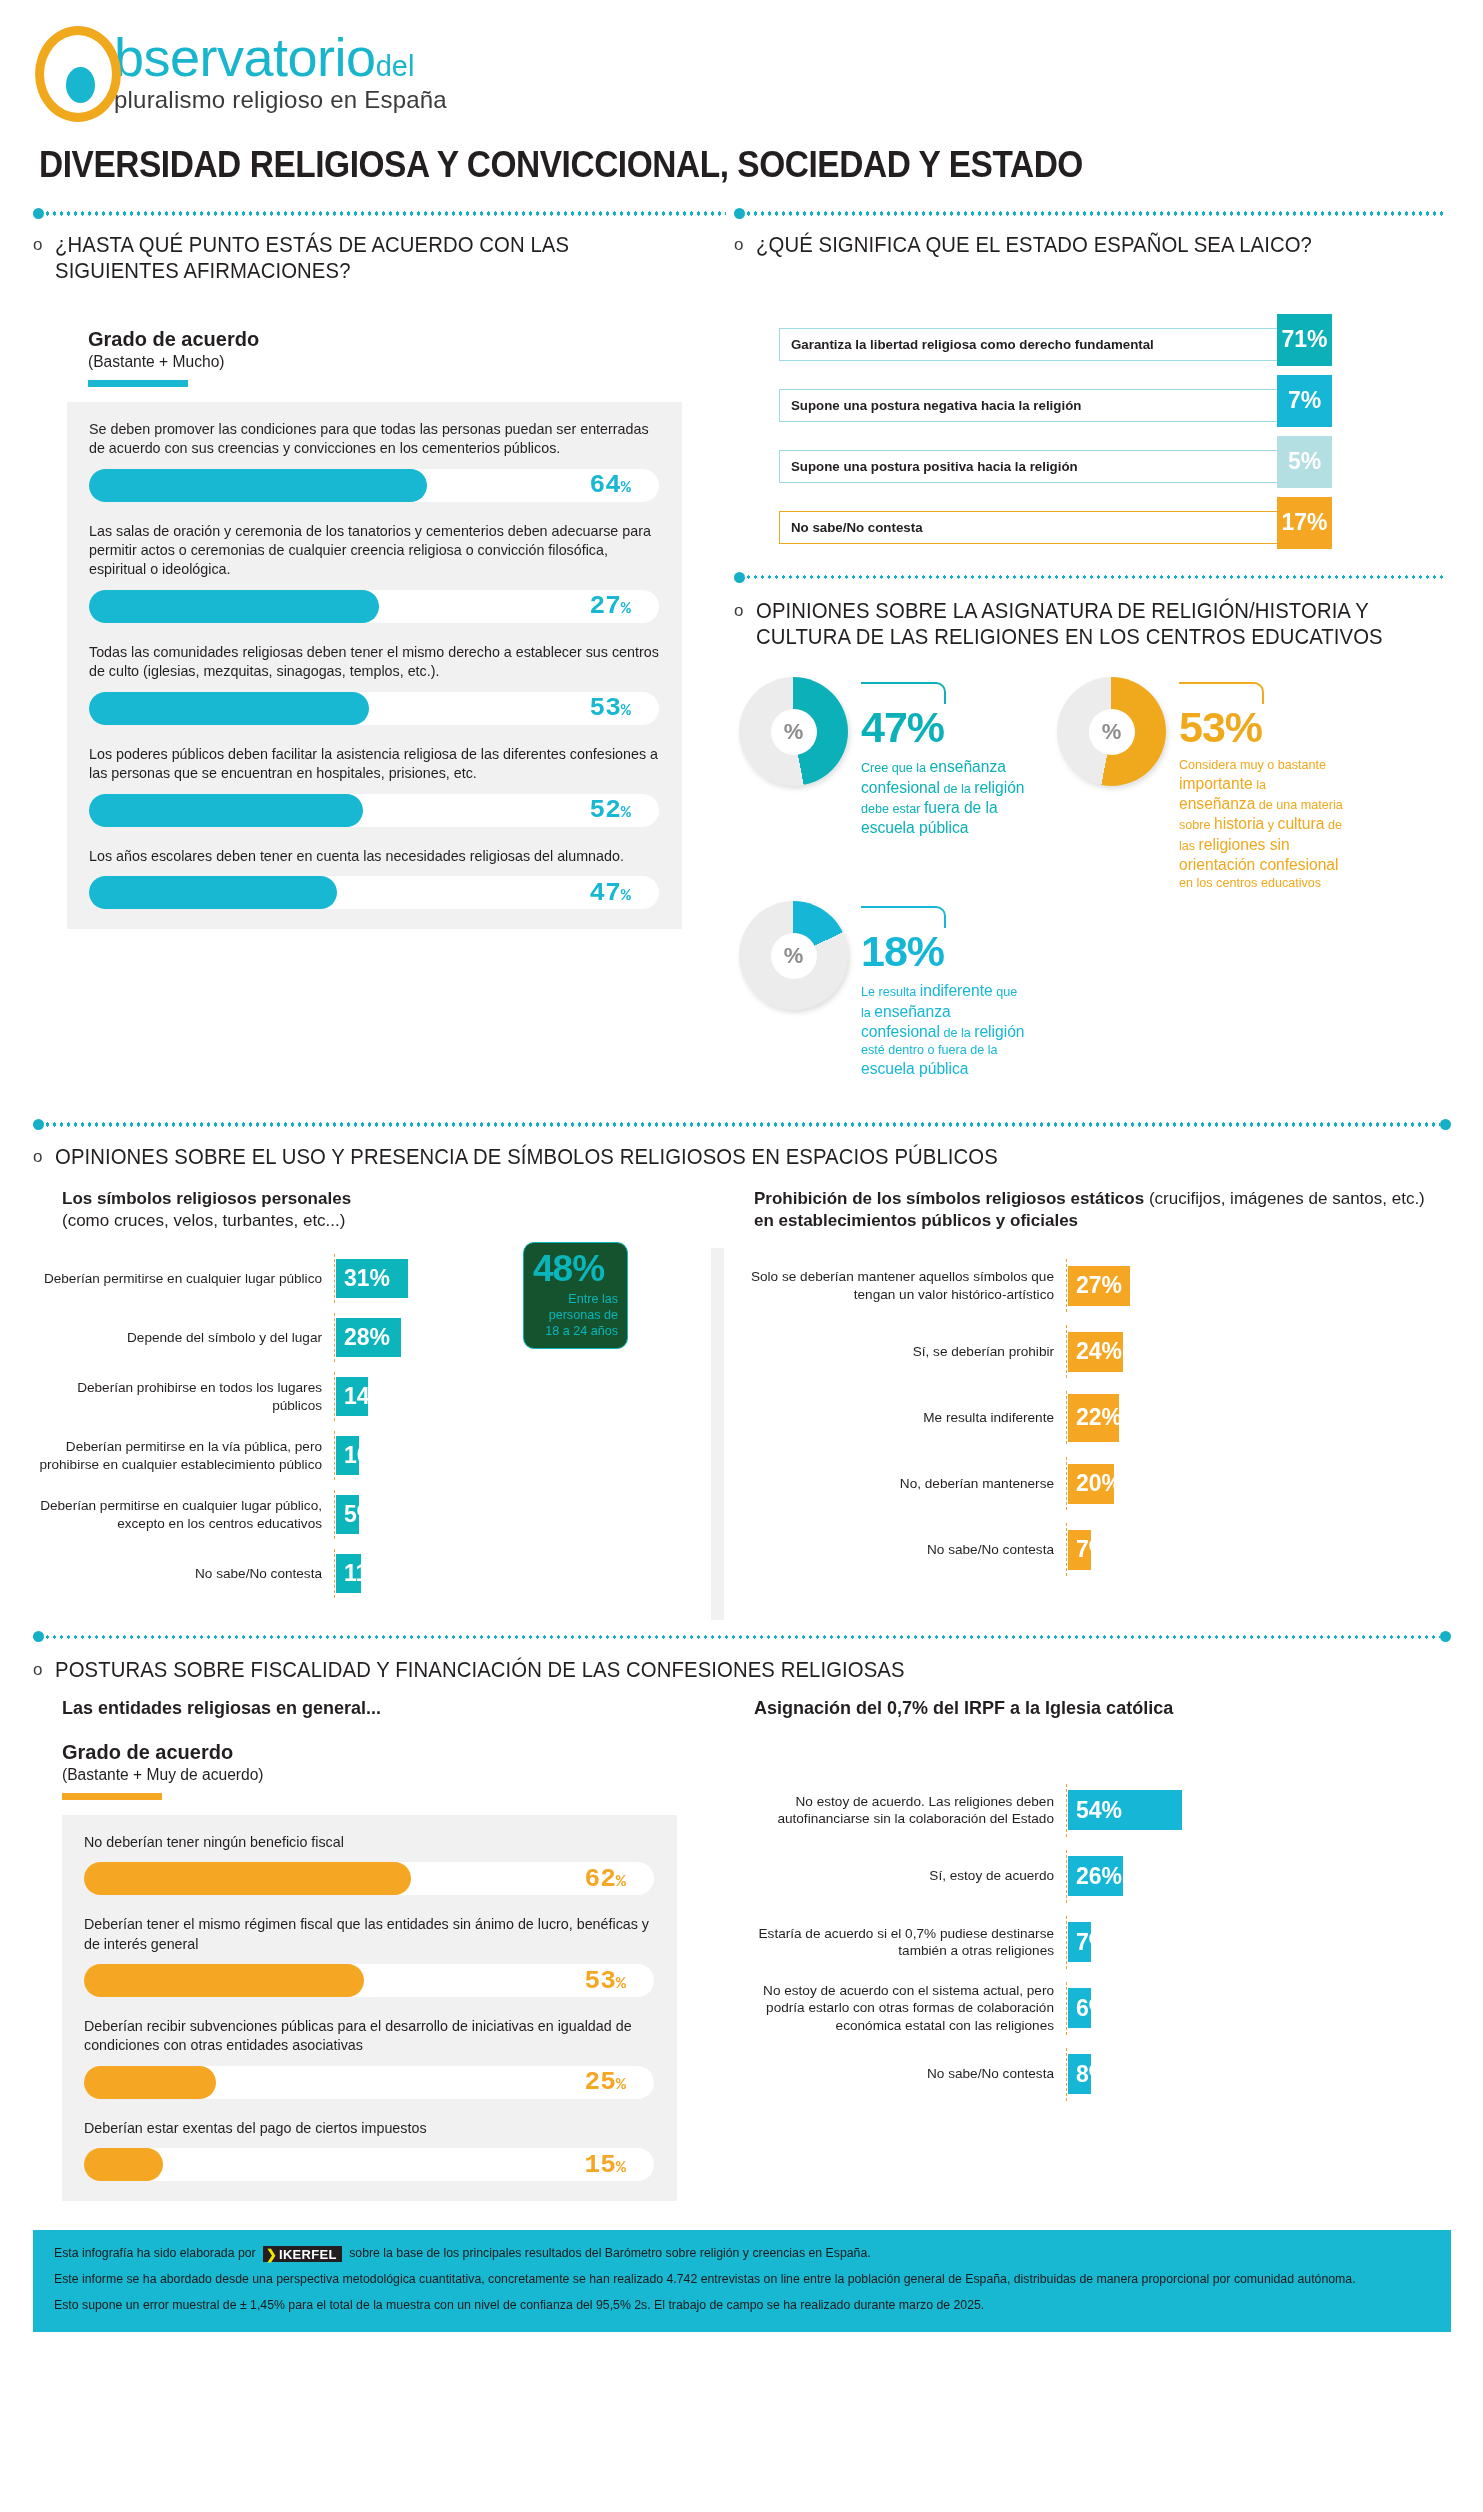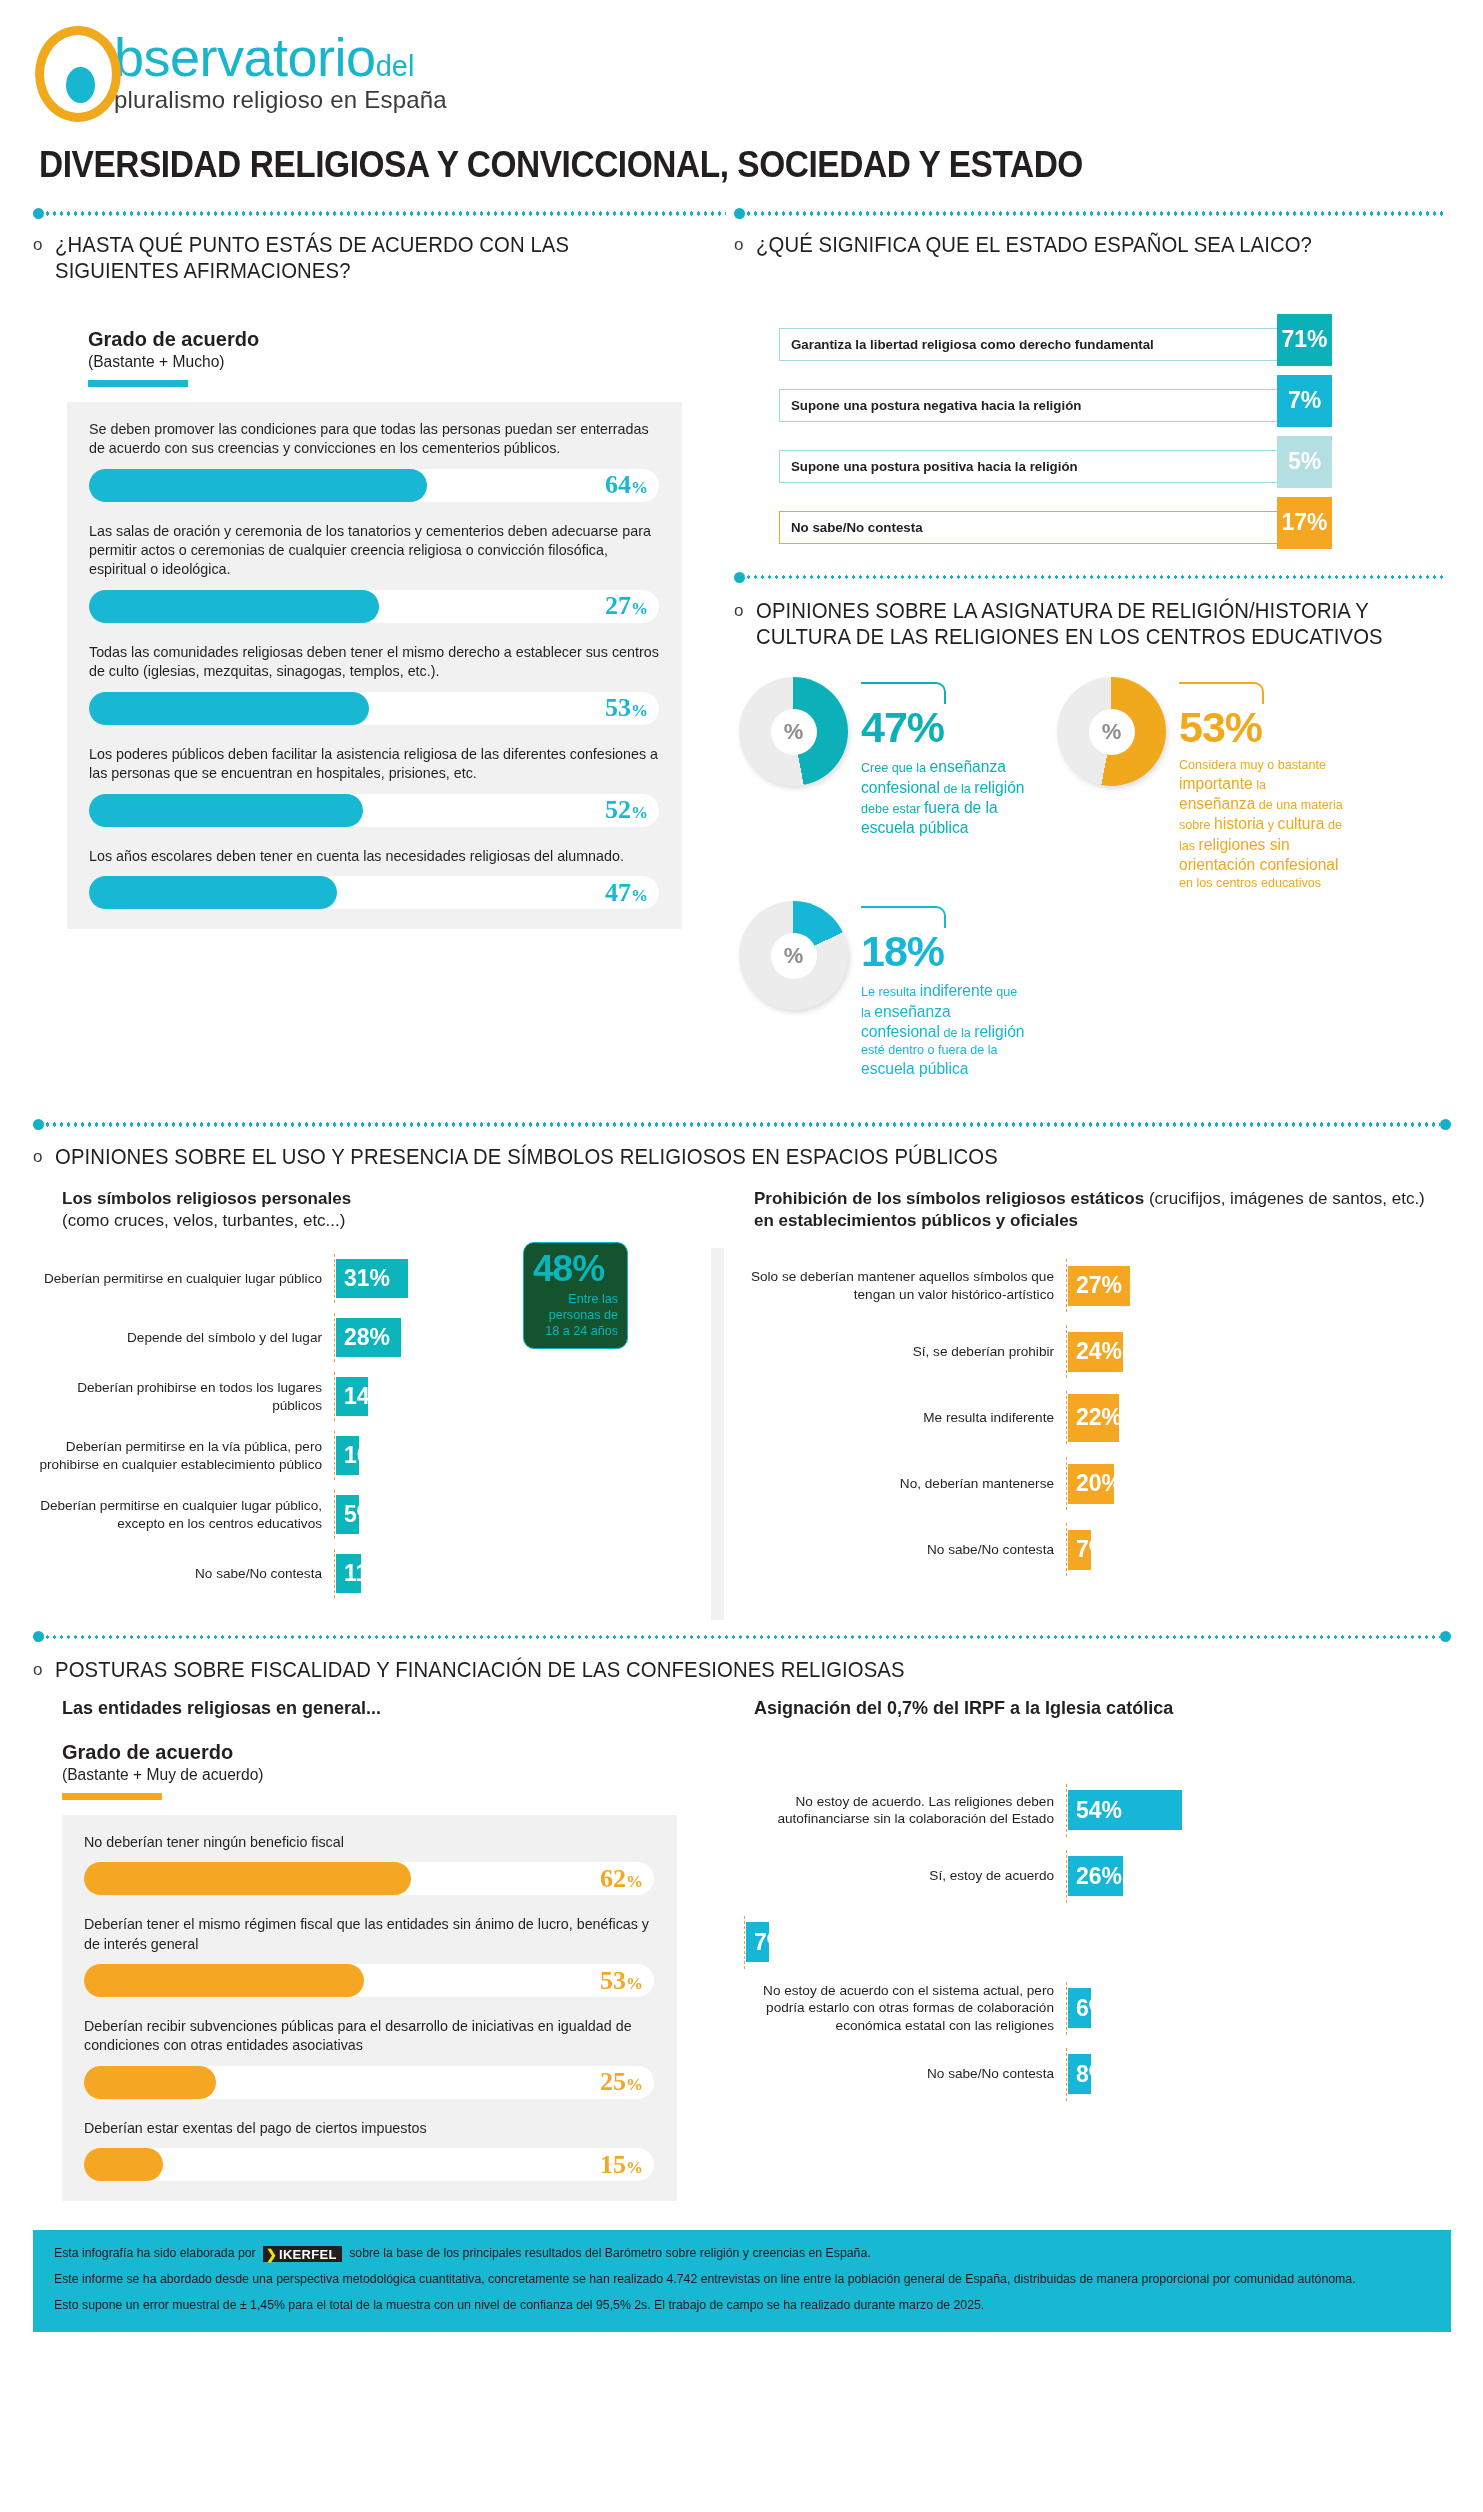--- a/index.html
+++ b/index.html
@@ -97,23 +97,23 @@
     font-family: "Liberation Sans Narrow", "Liberation Sans", sans-serif;
   }
   .pill-track {
     position: relative; height: 33px; background: #ffffff; border-radius: 16.6px;
     margin-bottom: 20px;
   }
   .pill-fill { position: absolute; left: 0; top: 0; height: 33px; border-radius: 16.6px; }
   .pill-fill.teal { background: #18b7d2; }
   .pill-fill.amber { background: #f5a623; }
   .pill-val {
-    position: absolute; right: 11px; top: 50%; transform: translateY(-50%);
+    position: absolute; right: 28px; top: 50%; transform: translateY(-50%);
     font-size: 26px; font-weight: 700; line-height: 1;
-    font-family: Liberation Serif, serif;
+    font-family: Liberation Mono, monospace;
   }
   .pill-val .pct { font-size: 17px; }
   .pill-val.teal { color: #18b7d2; }
   .pill-val.amber { color: #f5a623; }
   .pill-track:last-child { margin-bottom: 0; }
 
   
   .laico { margin: 29px 0 0 45px; }
   .laico-row { position: relative; height: 52px; margin-bottom: 9px; }
   .laico-box {
@@ -549,20 +549,21 @@
             </div>
           </div>
           <div class="chart-row" style="margin-bottom: 13px;">
             <div class="chart-lab" style="width: 322px; min-height: 40px;">Sí, estoy de acuerdo</div>
             <div class="chart-axis" style="min-height: 53px;"></div>
             <div class="chart-bar-wrap">
               <div class="chart-bar b-cyan" style="width: 55px; height: 40px;">26%</div>
             </div>
           </div>
           <div class="chart-row" style="margin-bottom: 13px;">
+            <div class="chart-lab" style="width: 322px; min-height: 40px;">Estaría de acuerdo si el 0,7% pudiese destinarse también a otras religiones</div>
             <div class="chart-axis" style="min-height: 53px;"></div>
             <div class="chart-bar-wrap">
               <div class="chart-bar b-cyan" style="width: 23px; height: 40px;">7%</div>
             </div>
           </div>
           <div class="chart-row" style="margin-bottom: 13px;">
             <div class="chart-lab" style="width: 322px; min-height: 40px;">No estoy de acuerdo con el sistema actual, pero podría estarlo con otras formas de colaboración económica estatal con las religiones</div>
             <div class="chart-axis" style="min-height: 53px;"></div>
             <div class="chart-bar-wrap">
               <div class="chart-bar b-cyan" style="width: 23px; height: 40px;">6%</div>

